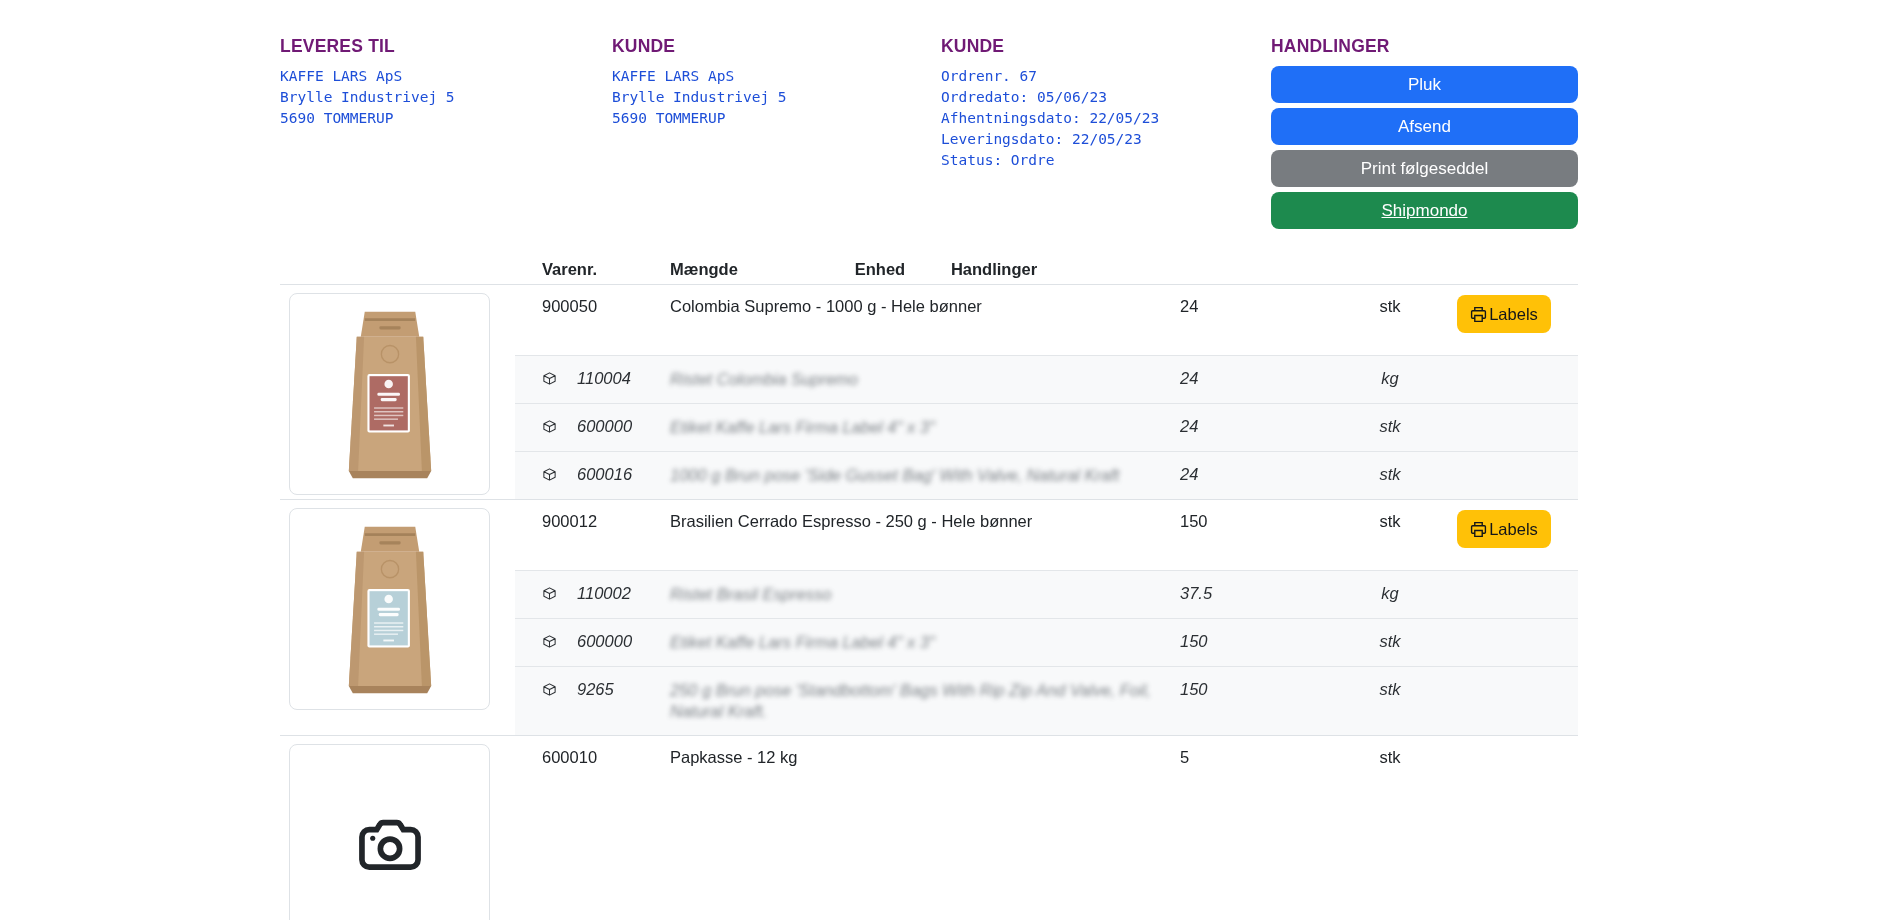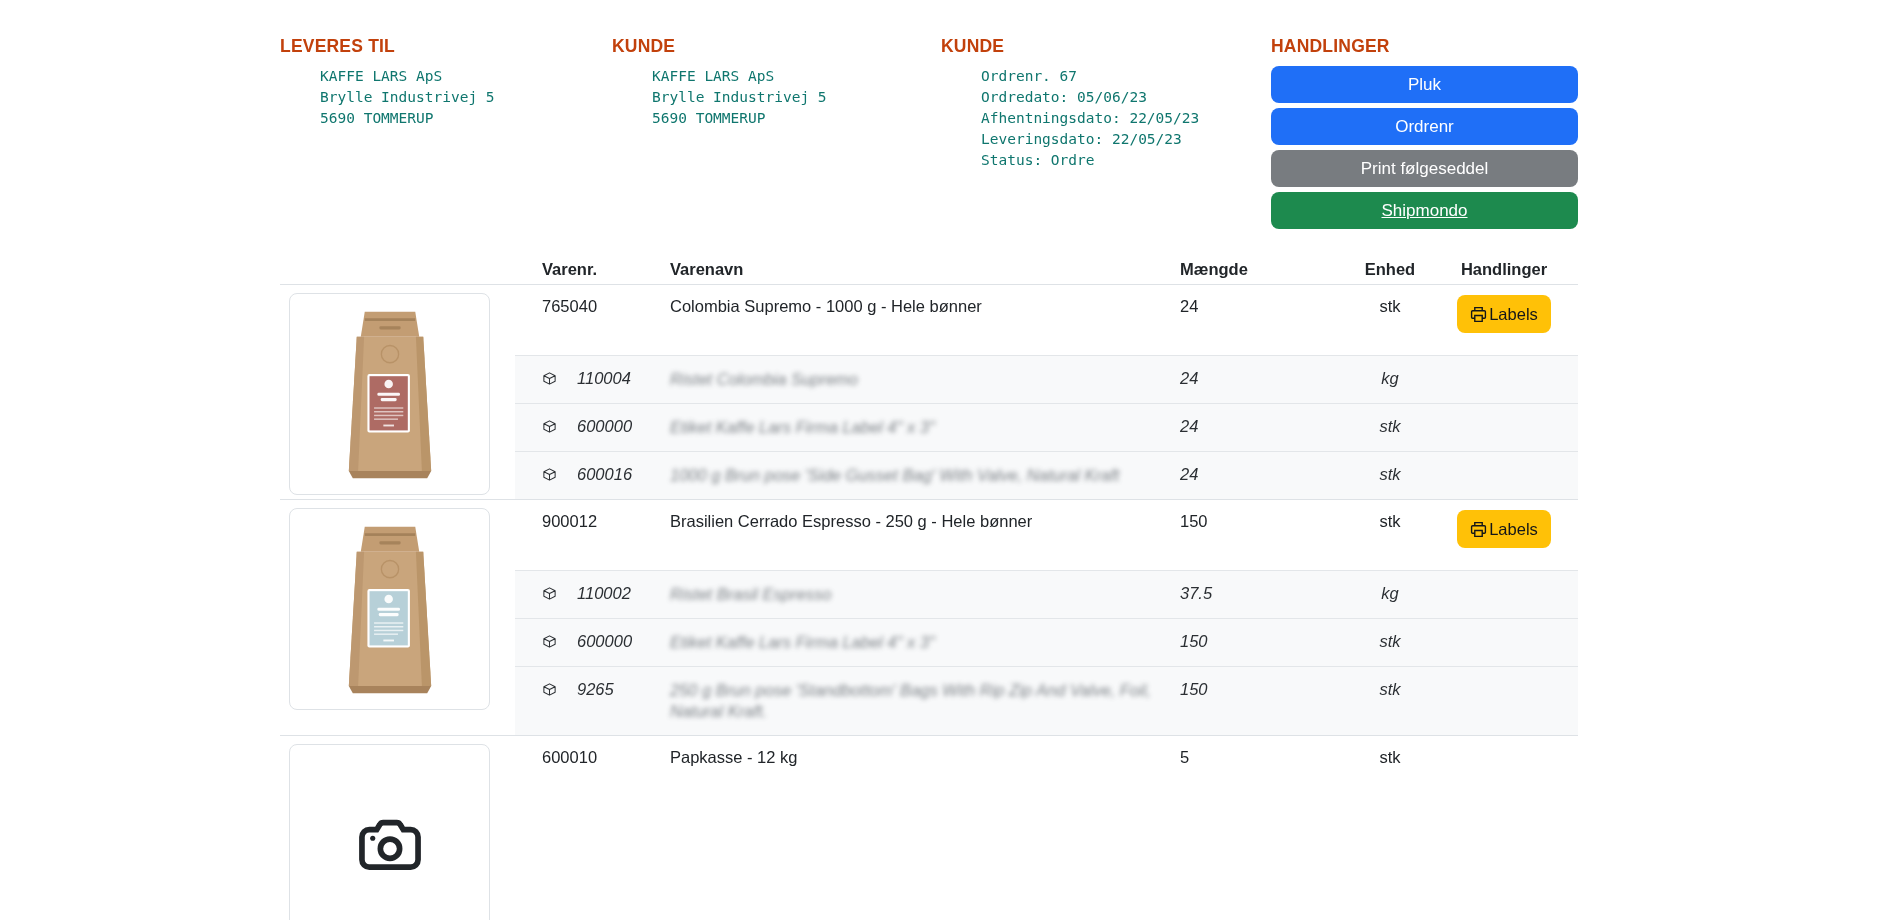--- a/index.html
+++ b/index.html
@@ -13,28 +13,27 @@
   .content { margin-left:280px; width:1298px; }
 
   
   .top {
     display:grid;
     grid-template-columns:332px 329px 330px 307px;
     padding-top:36px;
     height:255px;
   }
   .info-title {
-    font-size:17.5px; font-weight:bold; color:#c2410c;
+    font-size:17.5px; font-weight:bold; color:#701a75;
     letter-spacing:.2px; margin-bottom:9px;
   }
   .mono-line {
     font-family:"DejaVu Sans Mono", monospace;
-    font-size:14.5px; line-height:21px; color:#0f766e;
+    font-size:14.5px; line-height:21px; color:#1d4ed8;
     white-space:nowrap;
-    margin-left:40px;
   }
   .btn {
     display:block; width:100%; height:37px; margin-bottom:5px;
     border:none; border-radius:8px; cursor:pointer;
     color:#fff; font-family:"Liberation Sans", sans-serif;
     font-size:17px; line-height:37px; text-align:center; padding:0;
   }
   .btn-blue  { background:#1f6ff7; }
   .btn-gray  { background:#787c80; }
   .btn-green { background:#1d8a4e;text-decoration:underline; }
@@ -119,32 +118,31 @@
         <div class="mono-line">Ordrenr. 67</div>
         <div class="mono-line">Ordredato: 05/06/23</div>
         <div class="mono-line">Afhentningsdato: 22/05/23</div>
         <div class="mono-line">Leveringsdato: 22/05/23</div>
         <div class="mono-line">Status: Ordre</div>
       </div>
 
       <div>
         <div class="info-title">HANDLINGER</div>
         <button class="btn btn-blue">Pluk</button>
-        <button class="btn btn-blue">Ordrenr</button>
+        <button class="btn btn-blue">Afsend</button>
         <button class="btn btn-gray">Print følgeseddel</button>
         <button class="btn btn-green">Shipmondo</button>
       </div>
     </div>
 
     <div>
 
       <div class="thead">
         <div class="c-img"></div>
         <div class="c-nr">Varenr.</div>
-        <div class="c-name">Varenavn</div>
         <div class="c-qty">Mængde</div>
         <div class="c-unit">Enhed</div>
         <div class="c-act">Handlinger</div>
       </div>
 
       <div class="group">
         <div class="c-img">
           <div class="thumb">
             <svg width="150" height="186" viewBox="0 0 110 140">
               <polygon points="36,8 74,8 77,27 33,27" fill="#c39d73"></polygon>
@@ -163,21 +161,21 @@
               <rect x="43" y="80" width="22" height="1.1" fill="#ffffff" opacity=".6"></rect>
               <rect x="43" y="82.8" width="22" height="1.1" fill="#ffffff" opacity=".6"></rect>
               <rect x="43" y="85.6" width="22" height="1.1" fill="#ffffff" opacity=".6"></rect>
               <rect x="43" y="88.4" width="18" height="1.1" fill="#ffffff" opacity=".6"></rect>
               <rect x="50" y="93" width="8" height="1.4" fill="#ffffff" opacity=".8"></rect>
             </svg>
           </div>
         </div>
         <div class="rows">
           <div class="main-row">
-            <div class="c-nr">765040</div>
+            <div class="c-nr">900050</div>
             <div class="c-name">Colombia Supremo - 1000 g - Hele bønner</div>
             <div class="c-qty">24</div>
             <div class="c-unit">stk</div>
             <div class="c-act">
               <button class="labels-btn">
                 <svg width="17" height="17" viewBox="0 0 16 16">
                   <path d="M4.5 1.5h7v3h-7z M2.5 4.5h11a1 1 0 0 1 1 1v5a1 1 0 0 1-1 1h-2 M2.5 4.5a1 1 0 0 0-1 1v5a1 1 0 0 0 1 1h2 M4.5 9h7v5.5h-7z" fill="none" stroke="#141619" stroke-width="1.3"></path>
                 </svg>
                 <span>Labels</span>
               </button>

